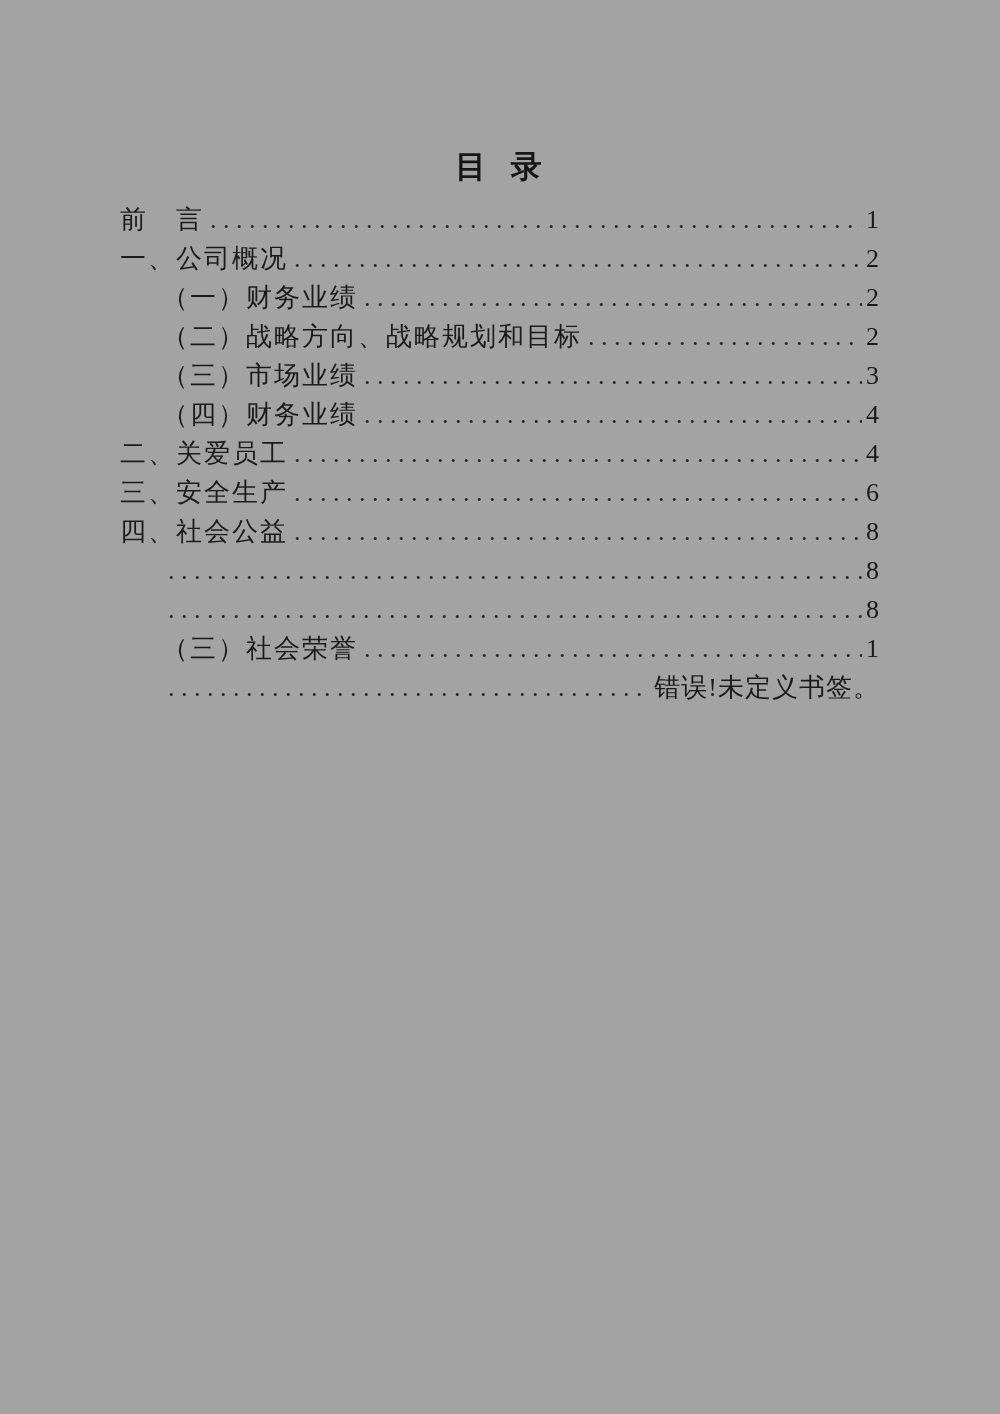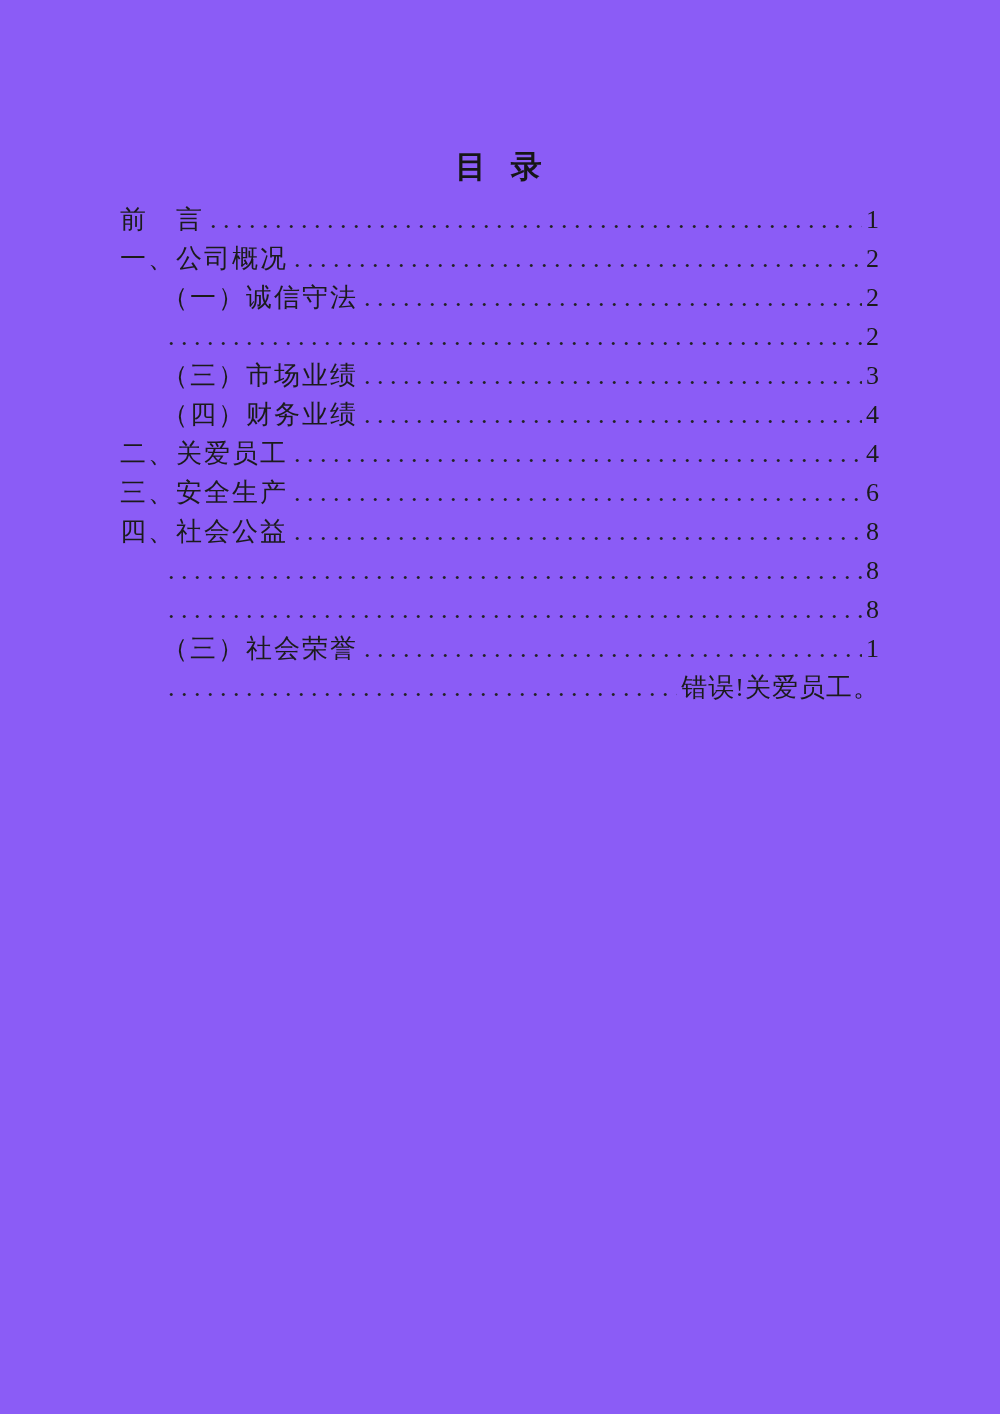--- a/index.html
+++ b/index.html
@@ -8,21 +8,21 @@
     height: 1414px;
     background: #ffffff;
     font-family: "Liberation Serif", "DejaVu Serif", serif;
     color: #1b1b1b;
     overflow: hidden;
   }
   .page {
     width: 1000px;
     height: 1414px;
     padding: 0 120px;
-    background: #8b5cf6;
+    background: #a3a3a3;
   }
   .title {
     padding-top: 148px;
     text-align: center;
     font-size: 31px;
     font-weight: 600;
     letter-spacing: 3px;
     line-height: 1.25;
     color: #161616;
     white-space: pre;
@@ -71,25 +71,26 @@
     <span class="label">前　言</span>
     <span class="leader">........................................................................................................................</span>
     <span class="page-num">1</span>
   </div>
       <div class="row level-1">
     <span class="label">一、公司概况</span>
     <span class="leader">........................................................................................................................</span>
     <span class="page-num">2</span>
   </div>
       <div class="row level-2">
-    <span class="label">（一）诚信守法</span>
+    <span class="label">（一）财务业绩</span>
     <span class="leader">........................................................................................................................</span>
     <span class="page-num">2</span>
   </div>
       <div class="row level-2">
+    <span class="label">（二）战略方向、战略规划和目标</span>
     <span class="leader">........................................................................................................................</span>
     <span class="page-num">2</span>
   </div>
       <div class="row level-2">
     <span class="label">（三）市场业绩</span>
     <span class="leader">........................................................................................................................</span>
     <span class="page-num">3</span>
   </div>
       <div class="row level-2">
     <span class="label">（四）财务业绩</span>
@@ -119,16 +120,16 @@
     <span class="leader">........................................................................................................................</span>
     <span class="page-num">8</span>
   </div>
       <div class="row level-2">
     <span class="label">（三）社会荣誉</span>
     <span class="leader">........................................................................................................................</span>
     <span class="page-num">1</span>
   </div>
       <div class="row level-2">
     <span class="leader">........................................................................................................................</span>
-    <span class="page-num">错误!关爱员工。</span>
+    <span class="page-num">错误!未定义书签。</span>
   </div>
     </div>
 </div>
 
 </body></html>

